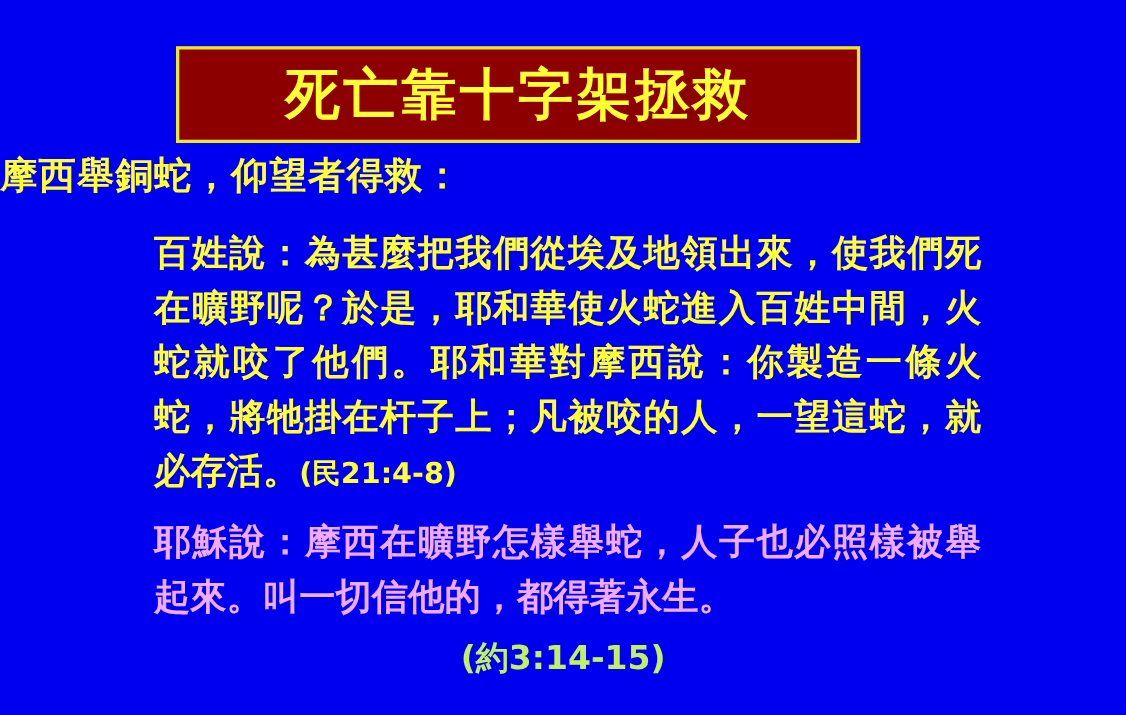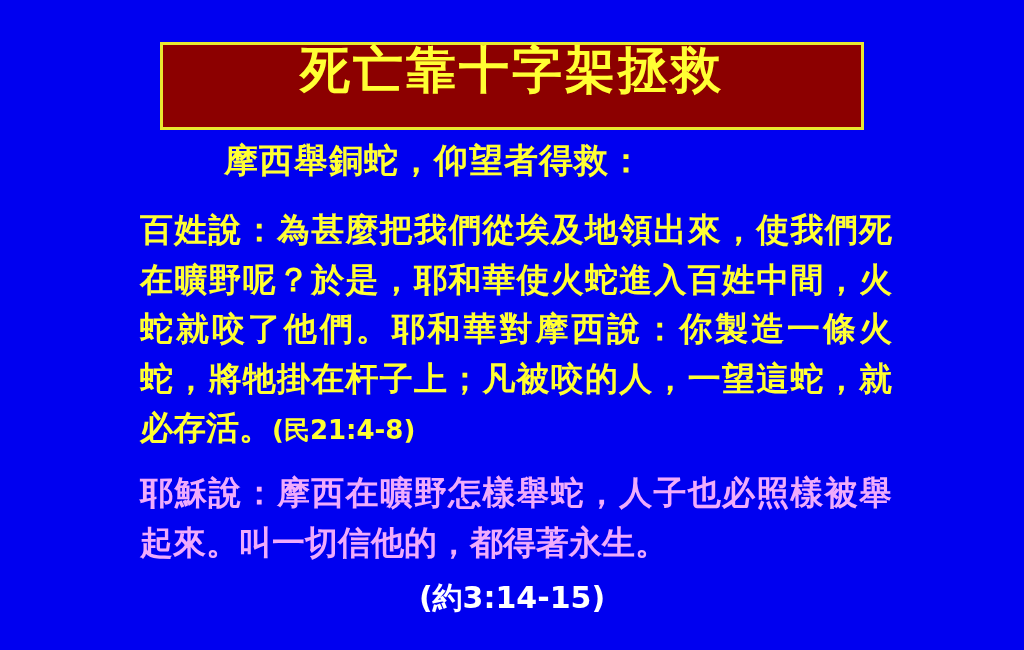--- a/index.html
+++ b/index.html
@@ -17,43 +17,42 @@
     position: relative;
     width: 1024px;
     height: 650px;
     background: #0000f0;
     box-sizing: border-box;
   }
   .title-box {
     position: absolute;
     left: 160px;
     top: 42px;
-    width: 704px;
+    width: 622px;
     height: 88px;
     background: #8c0000;
     border: 3px solid #e8e830;
     box-sizing: border-box;
     display: flex;
-    align-items: flex-start;
+    align-items: center;
     justify-content: center;
   }
   .title-text {
     color: #ffff33;
     font-size: 50px;
     font-weight: bold;
     letter-spacing: 3px;
     line-height: 1;
     white-space: nowrap;
   }
   .subtitle {
     position: absolute;
     left: 0;
     top: 142px;
     width: 868px;
-    text-align: center;
     color: #ffff33;
     font-size: 34px;
     font-weight: bold;
     letter-spacing: 1px;
     line-height: 1.1;
   }
   .passage {
     position: absolute;
     left: 140px;
     top: 205px;
@@ -79,21 +78,21 @@
     line-height: 1.5;
     text-align: justify;
     text-justify: inter-character;
   }
   .ref-line {
     position: absolute;
     left: 0;
     top: 578px;
     width: 1024px;
     text-align: center;
-    color: #ffffff;
+    color: #bef264;
     font-size: 30px;
     font-weight: bold;
   }
 </style>
 </head>
 <body>
 
 <div class="slide">
 
   <div class="title-box">

